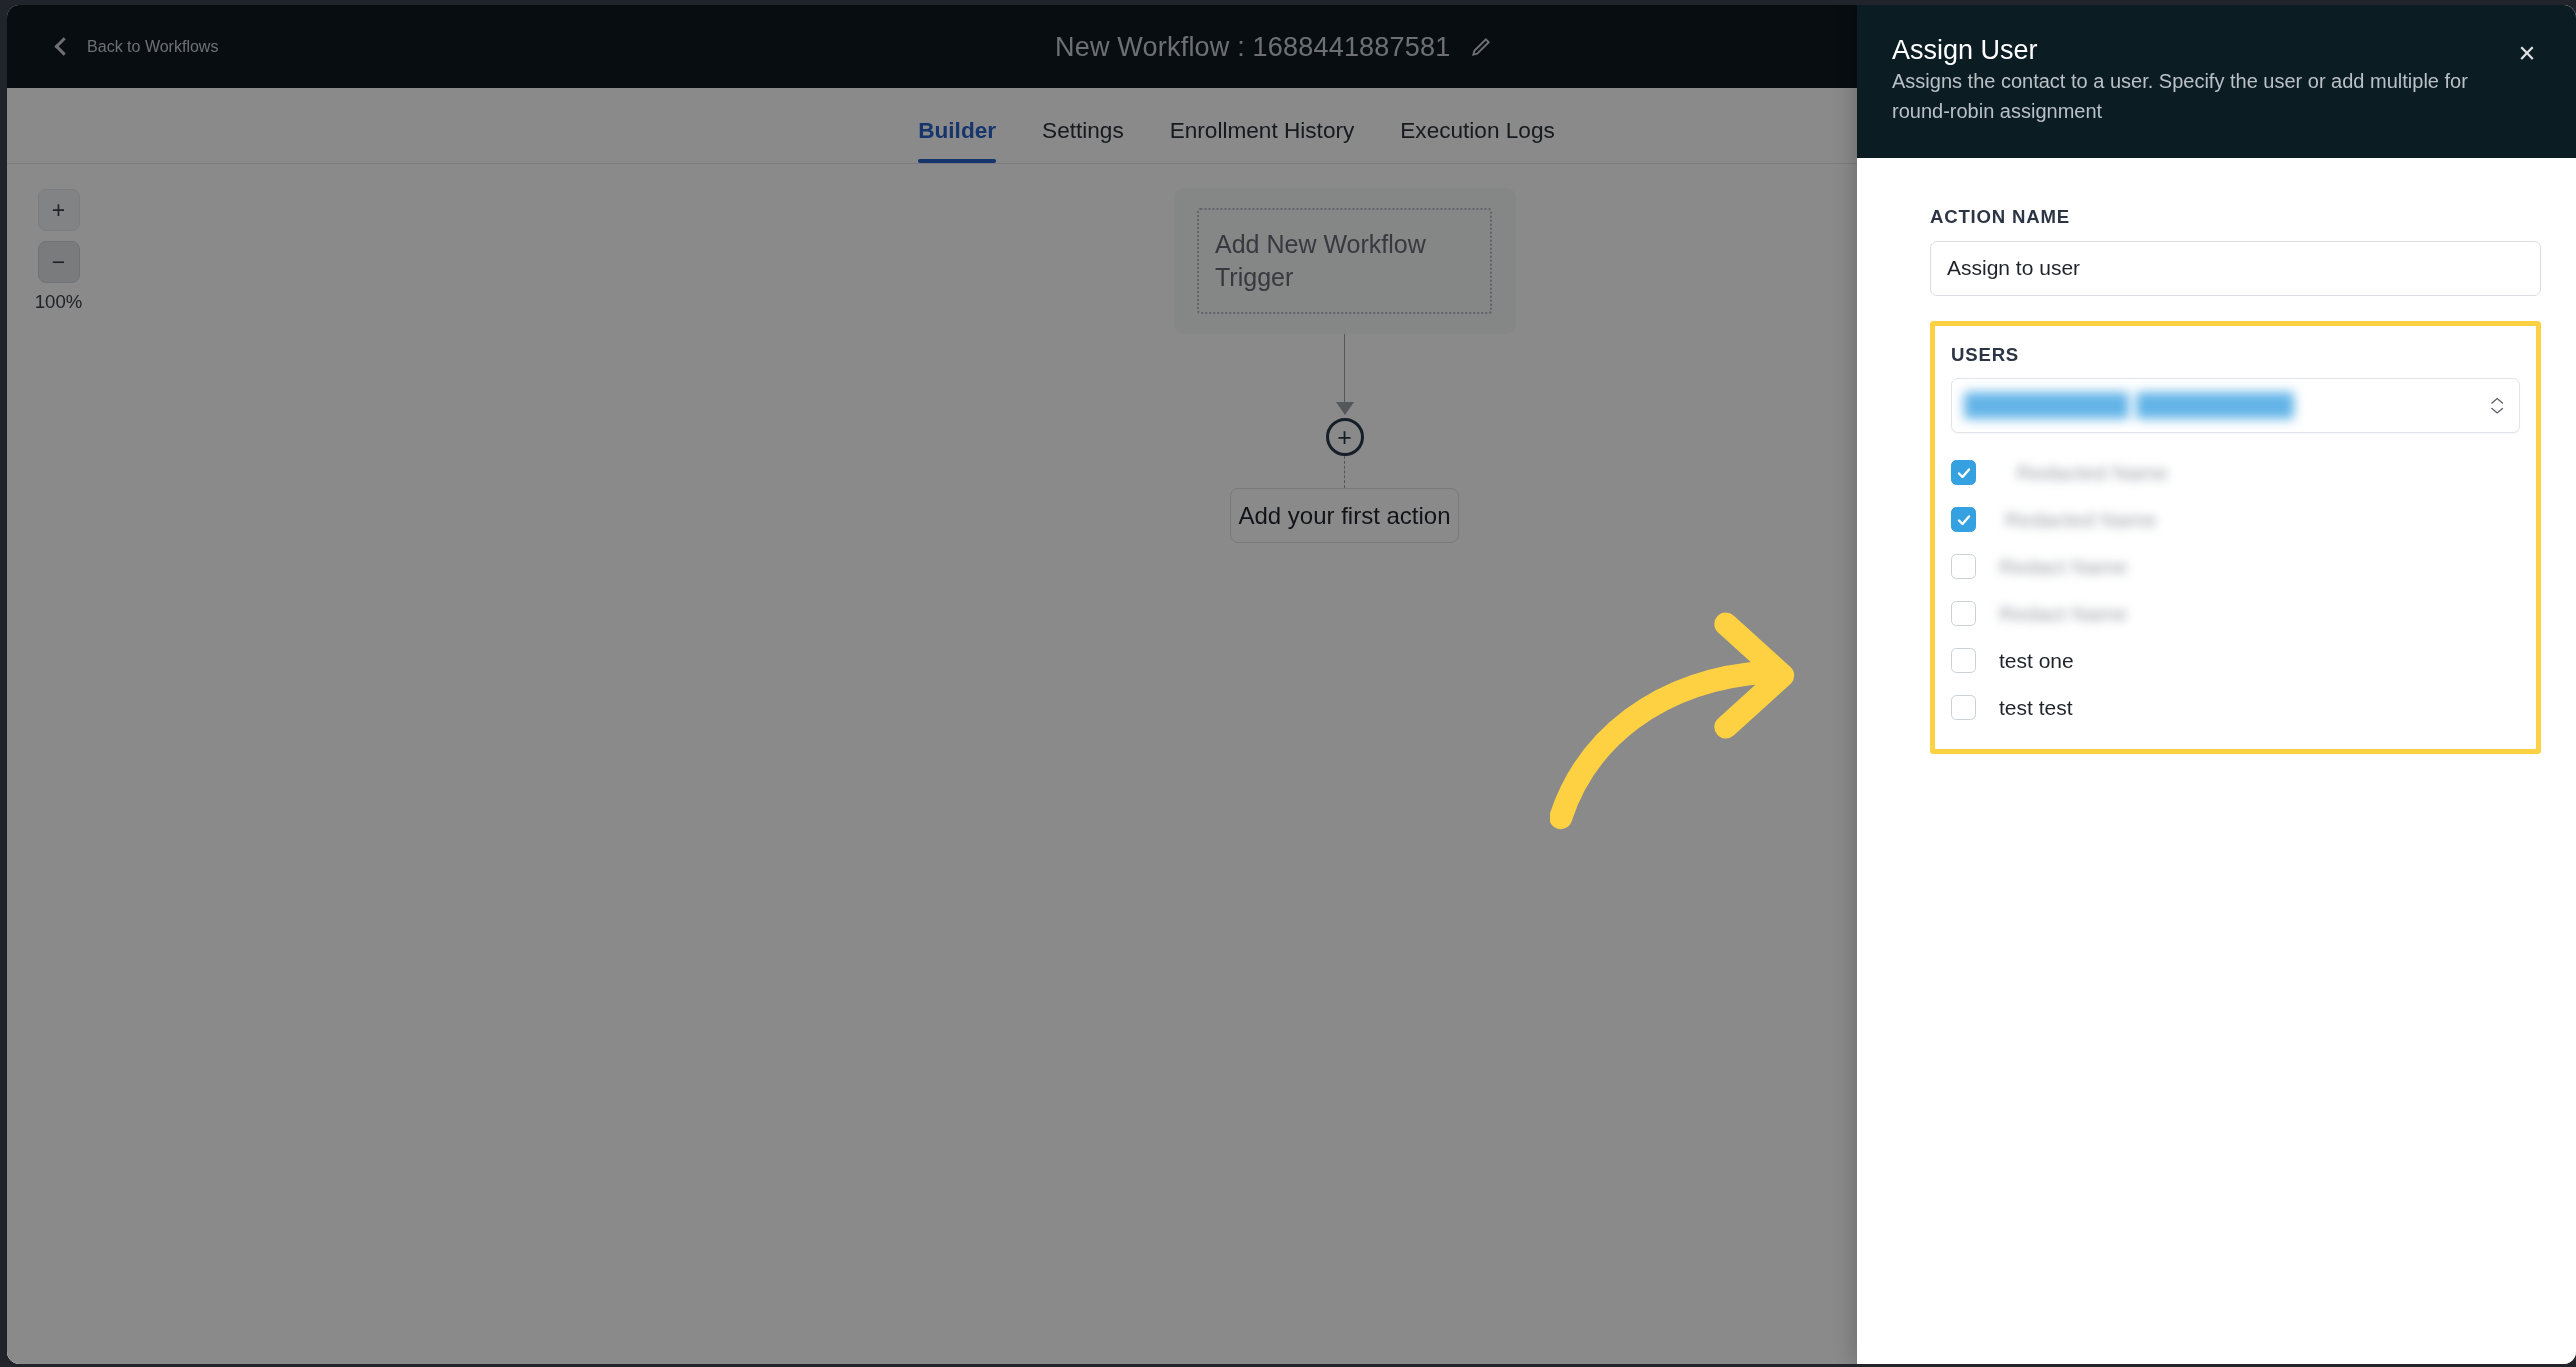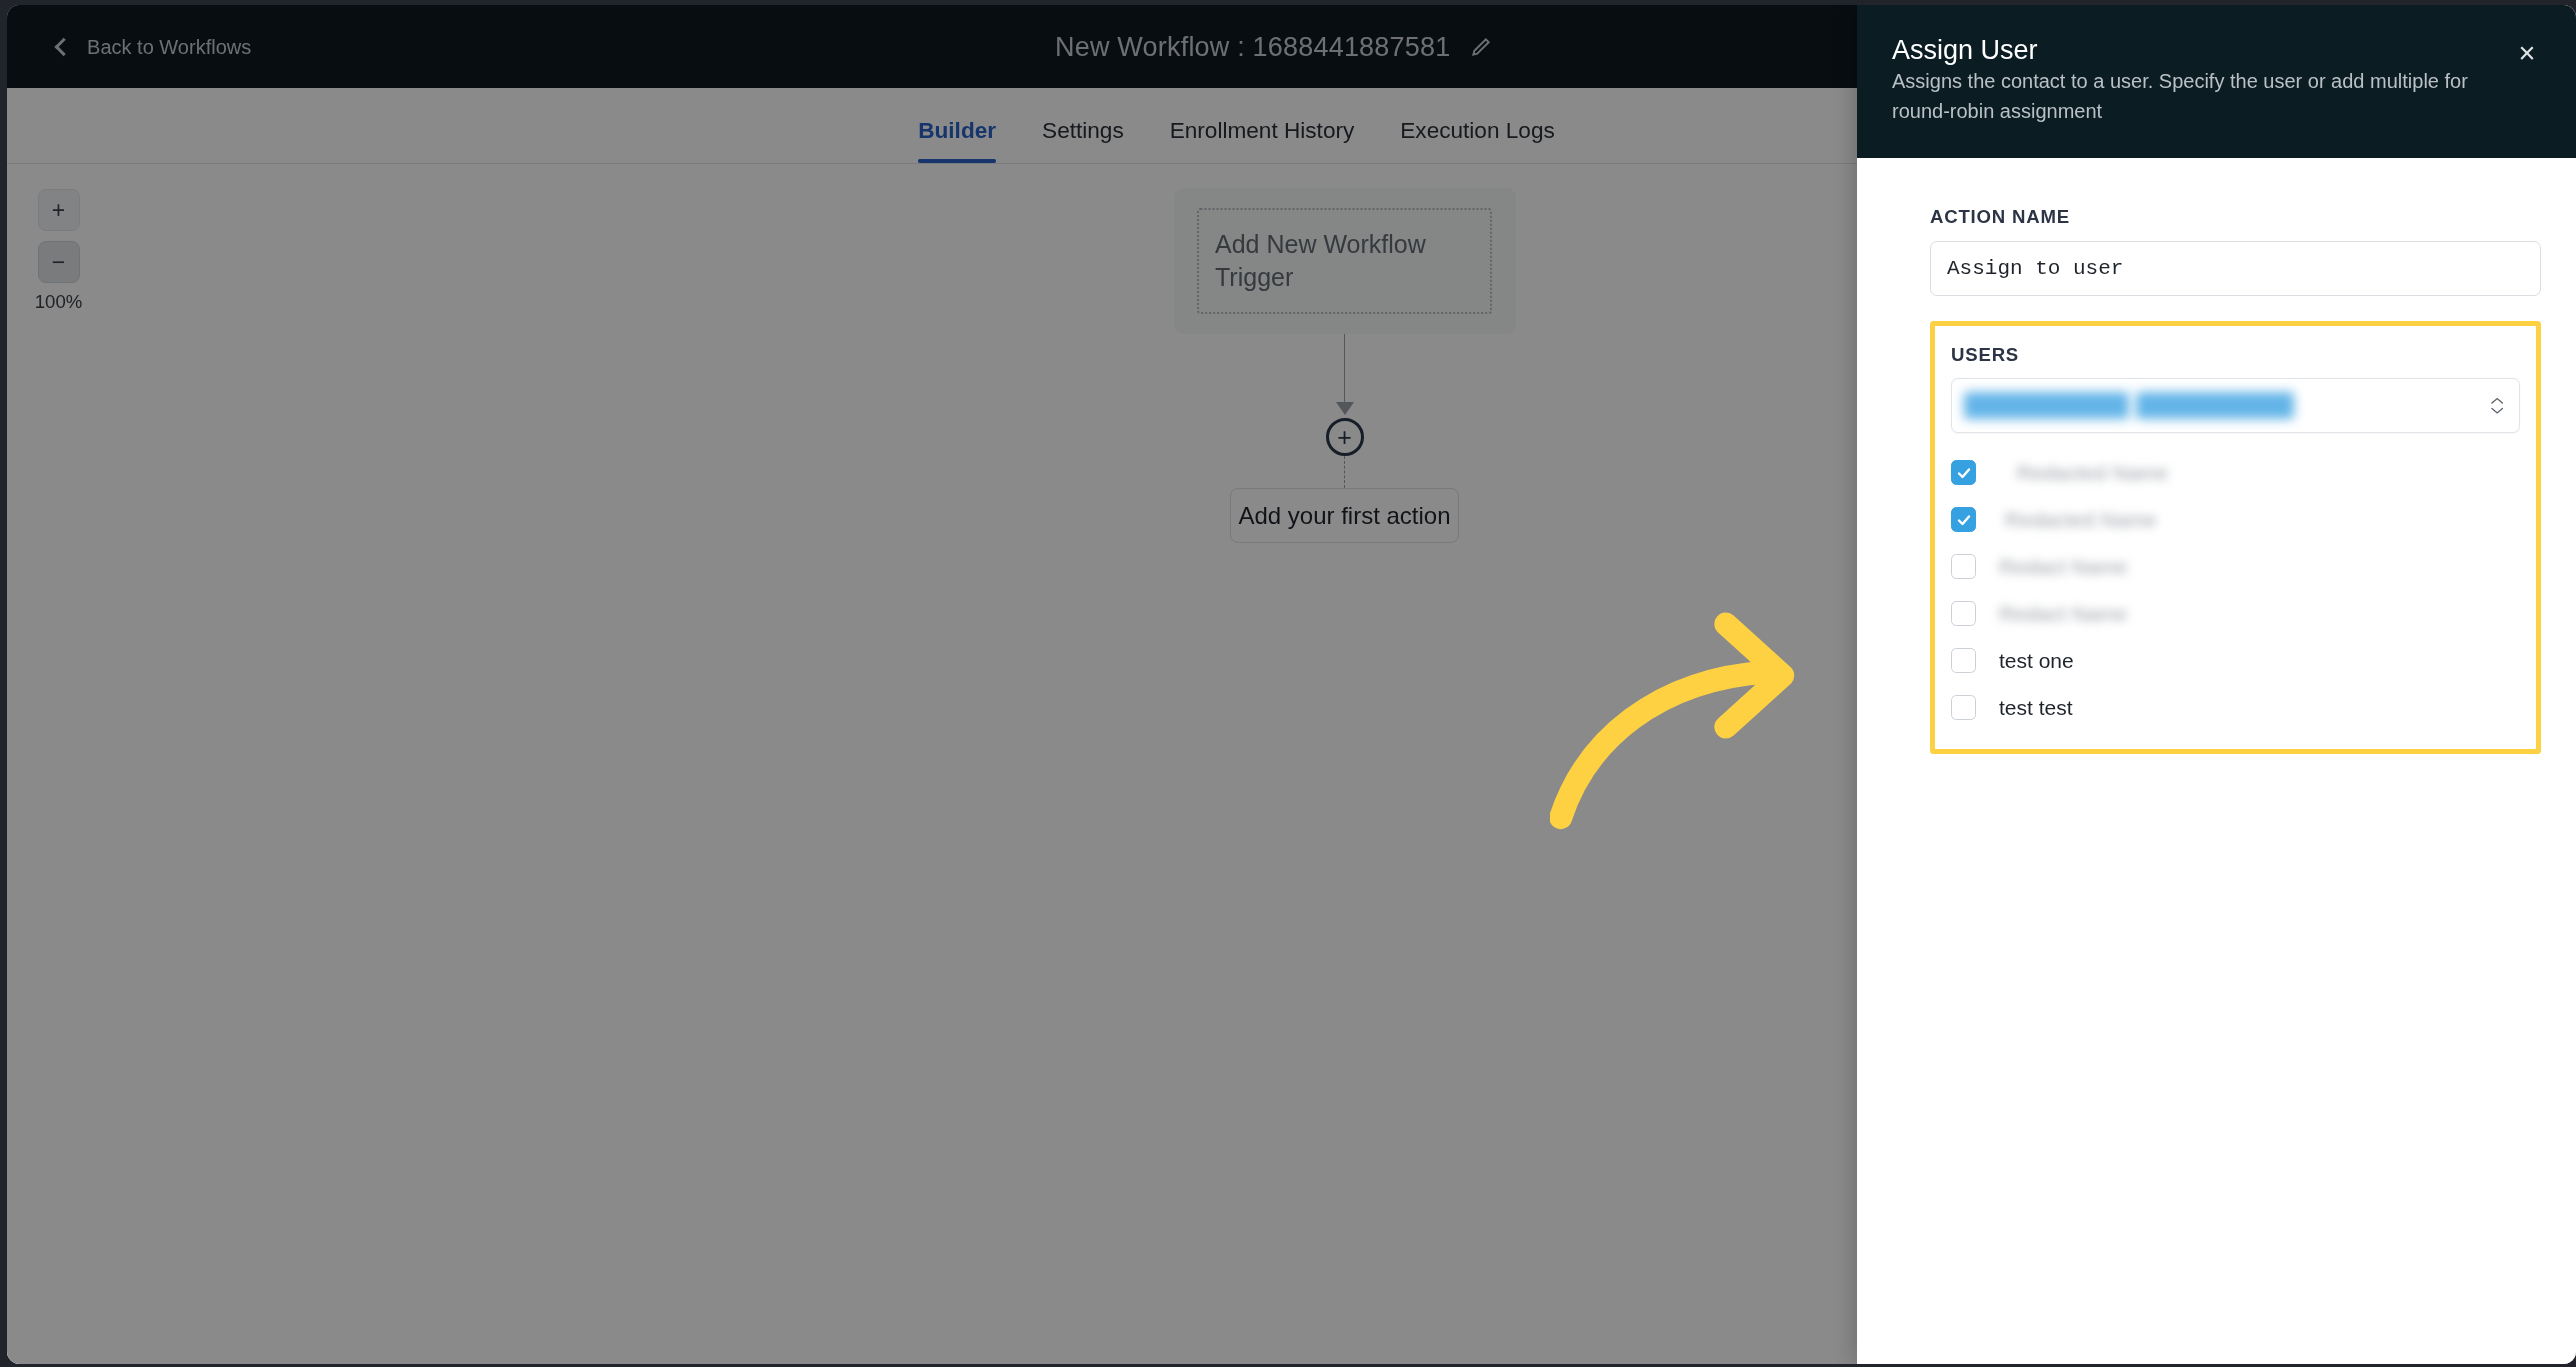--- a/index.html
+++ b/index.html
@@ -24,21 +24,21 @@
   #top-header {
     position: absolute; left: 0; top: 0;
     width: 2569px; height: 83px;
     background: #101820;
     display: flex; align-items: center;
   }
   #back-link {
     position: absolute; left: 50px; top: 50%;
     transform: translateY(-50%);
     display: flex; align-items: center; gap: 15px;
-    color: #c9ced4; font-size: 20px; cursor: pointer;
+    color: #c9ced4; font-size: 16px; cursor: pointer;
   }
   #back-link .chev {
     display: inline-block; width: 13.3px; height: 13.3px;
     border-left: 3.1px solid #c9ced4;
     border-bottom: 3.1px solid #c9ced4;
     transform: rotate(45deg);
     margin-right: 1.8px;
   }
   #workflow-title-wrap {
     position: absolute; left: 50%; top: 50%;
@@ -174,21 +174,21 @@
   }
   .field-label {
     font-size: 18.6px; font-weight: bold; color: #2c3545;
     letter-spacing: 0.8px; margin-bottom: 12.4px;
   }
   #action-name-input {
     width: 100%; height: 55px;
     border: 0.9px solid #dadde1; border-radius: 7px;
     padding: 0 16px;
     font-size: 21px; color: #1f242b;
-    font-family: Liberation Mono, monospace;
+    font-family: Liberation Sans, sans-serif;
     background: #fff;
   }
 
   
   #users-block {
     margin-top: 25px;
     border: 5.3px solid #fdd142;
     border-radius: 3.5px;
     background: #ffffff;
     padding: 18px 16px 18px 16px;

